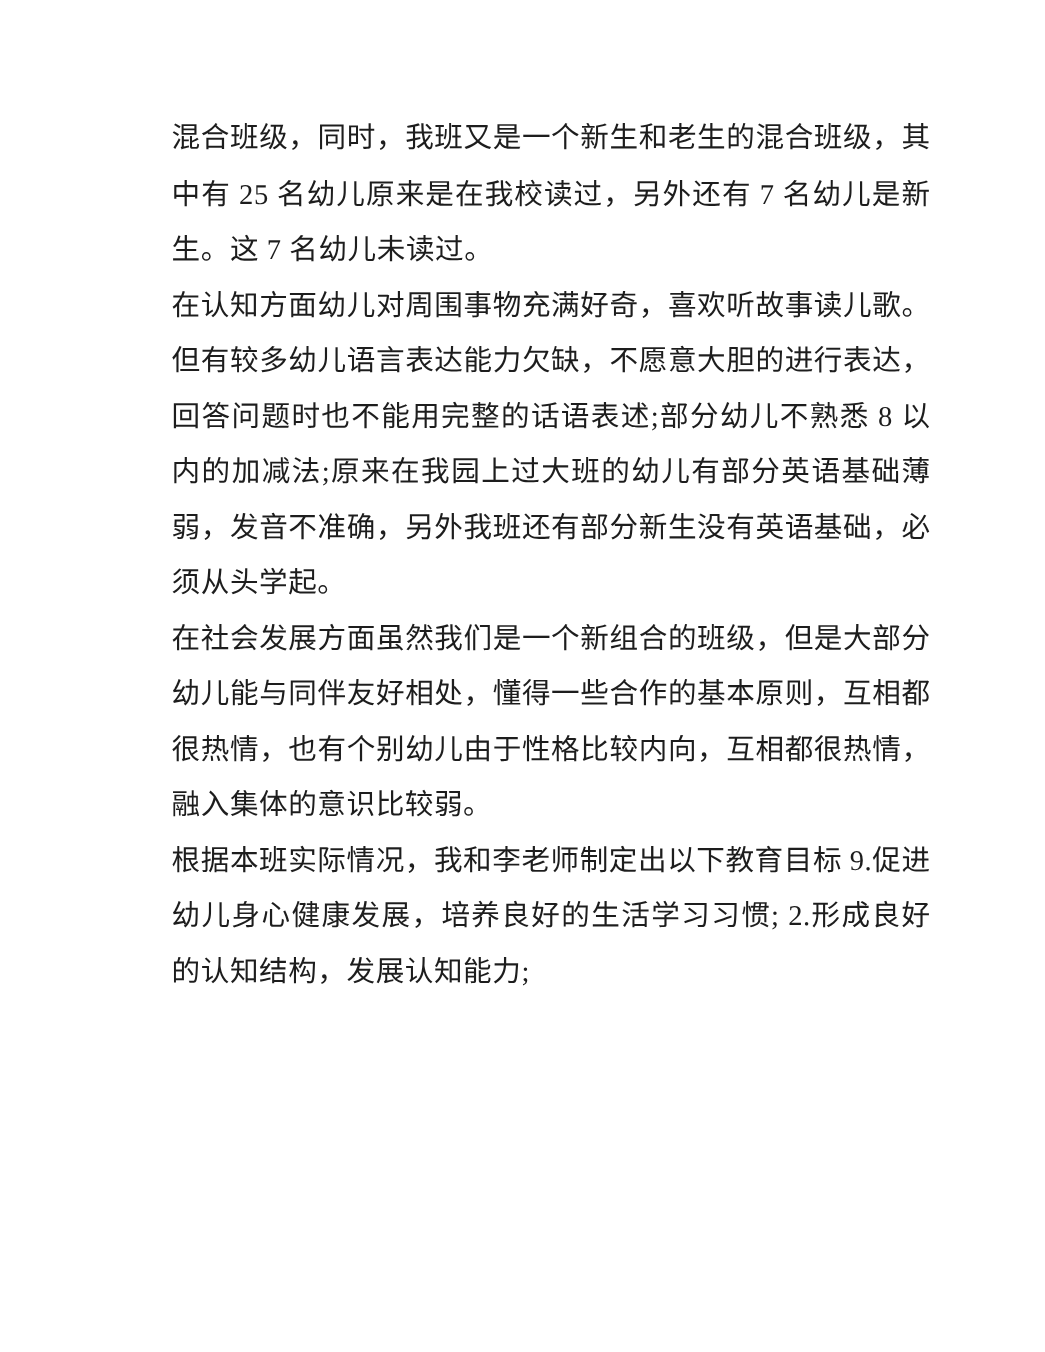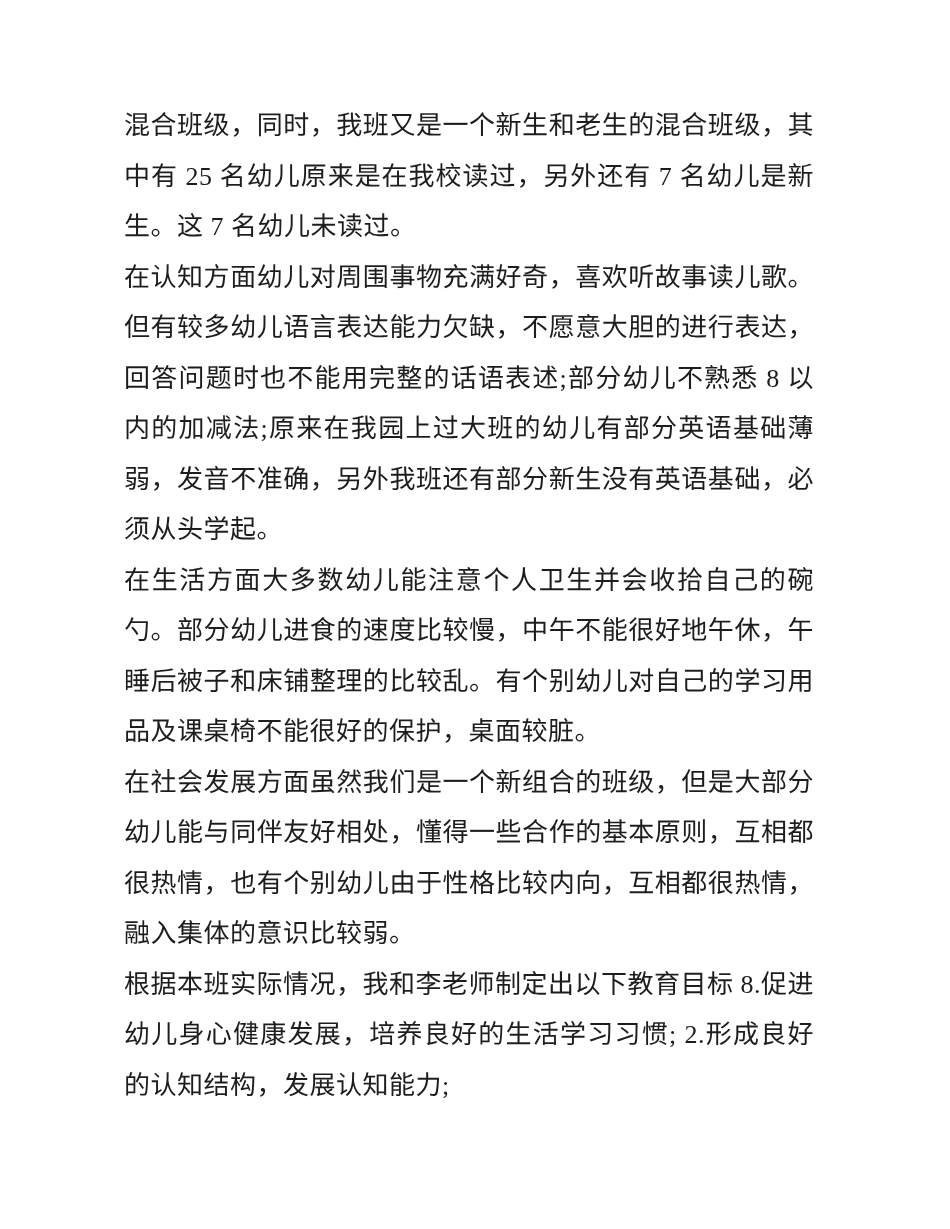--- a/index.html
+++ b/index.html
@@ -9,21 +9,21 @@
   }
   .page {
     position: relative;
     width: 950px;
     height: 1229px;
     background: #ffffff;
     overflow: hidden;
   }
   .doc-body {
     position: absolute;
-    left: 124px;
+    left: 156px;
     top: 101px;
     width: 690px;
   }
   .doc-par {
     margin: 0;
     padding: 0;
     font-family: "Liberation Serif", "DejaVu Serif", serif;
     font-size: 26px;
     line-height: 50.5px;
     color: #1d1d1d;
@@ -33,17 +33,16 @@
     word-break: break-all;
   }
 </style>
 </head>
 <body>
 
 <div class="page">
   <div class="doc-body">
     <p class="doc-par">混合班级，同时，我班又是一个新生和老生的混合班级，其中有 25 名幼儿原来是在我校读过，另外还有 7 名幼儿是新生。这 7 名幼儿未读过。</p>
     <p class="doc-par">在认知方面幼儿对周围事物充满好奇，喜欢听故事读儿歌。但有较多幼儿语言表达能力欠缺，不愿意大胆的进行表达，回答问题时也不能用完整的话语表述;部分幼儿不熟悉 8 以内的加减法;原来在我园上过大班的幼儿有部分英语基础薄弱，发音不准确，另外我班还有部分新生没有英语基础，必须从头学起。</p>
-    <p class="doc-par">在生活方面大多数幼儿能注意个人卫生并会收拾自己的碗勺。部分幼儿进食的速度比较慢，中午不能很好地午休，午睡后被子和床铺整理的比较乱。有个别幼儿对自己的学习用品及课桌椅不能很好的保护，桌面较脏。</p>
     <p class="doc-par">在社会发展方面虽然我们是一个新组合的班级，但是大部分幼儿能与同伴友好相处，懂得一些合作的基本原则，互相都很热情，也有个别幼儿由于性格比较内向，互相都很热情，融入集体的意识比较弱。</p>
-    <p class="doc-par">根据本班实际情况，我和李老师制定出以下教育目标 8.促进幼儿身心健康发展，培养良好的生活学习习惯; 2.形成良好的认知结构，发展认知能力;</p>
+    <p class="doc-par">根据本班实际情况，我和李老师制定出以下教育目标 9.促进幼儿身心健康发展，培养良好的生活学习习惯; 2.形成良好的认知结构，发展认知能力;</p>
   </div>
 </div>
 
 </body></html>

